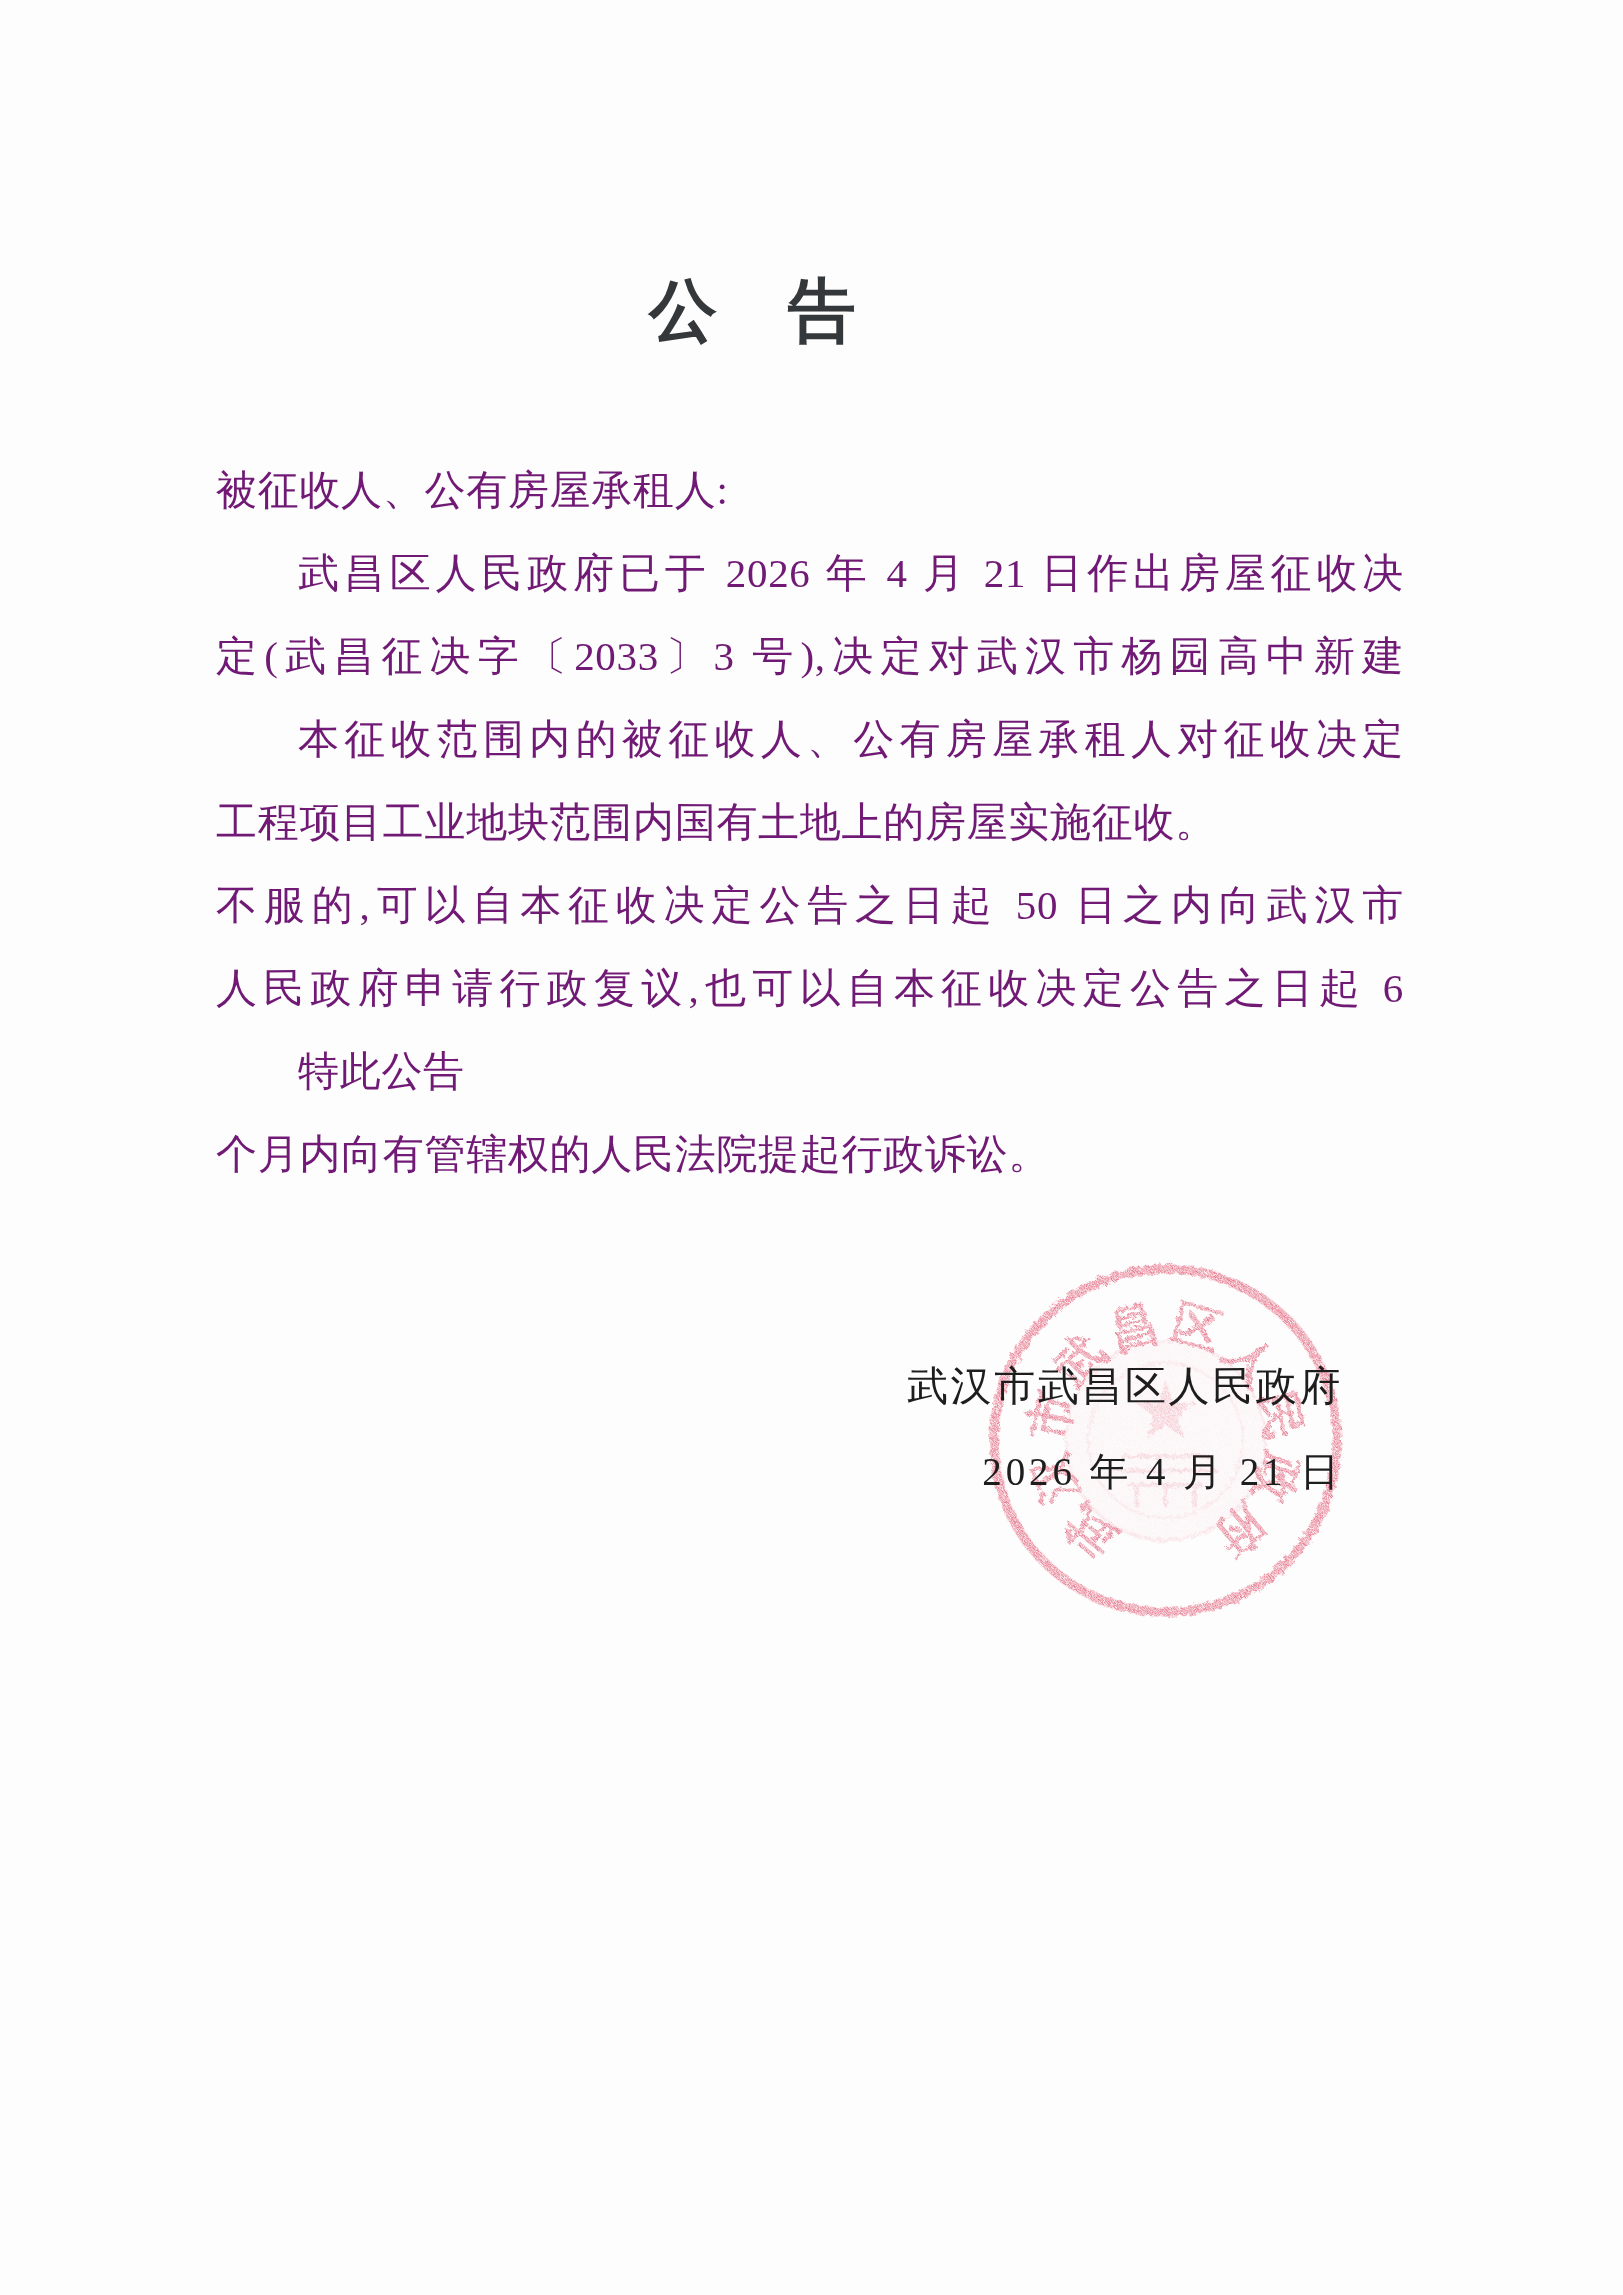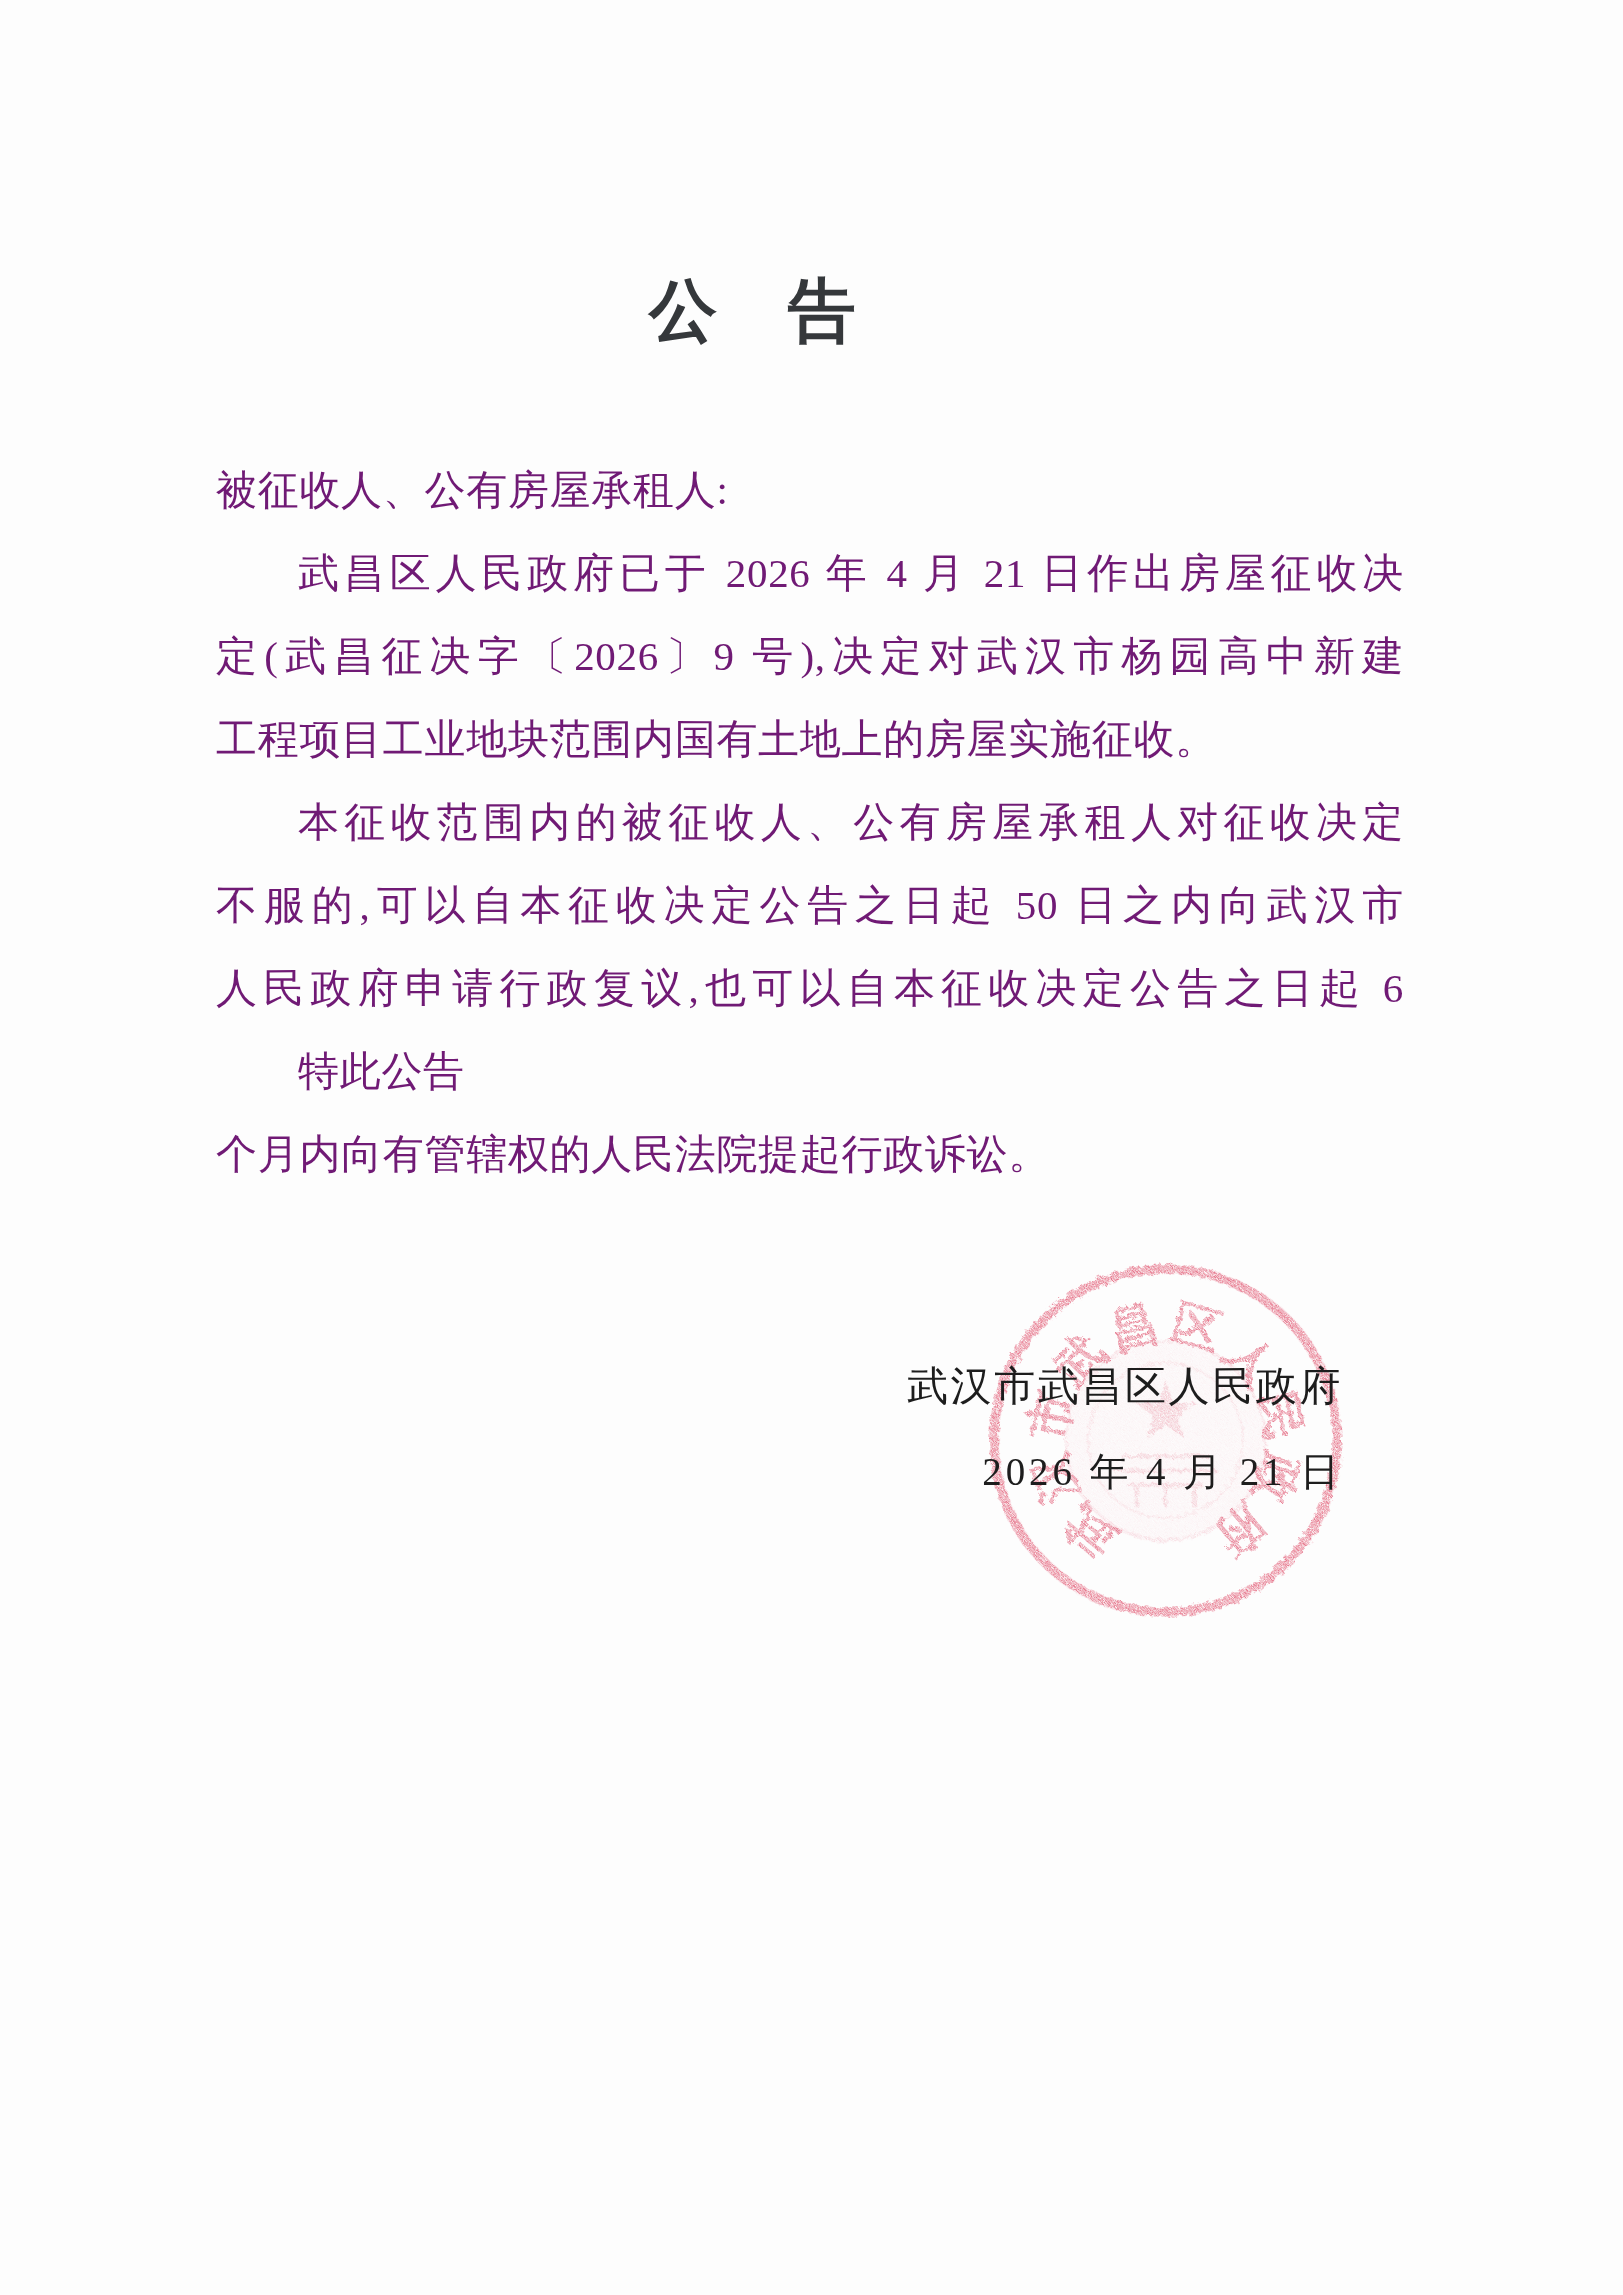--- a/index.html
+++ b/index.html
@@ -86,23 +86,23 @@
 </head>
 <body>
 
 <div class="page">
 
   <h1 class="title">公　告</h1>
 
   <div class="body-block" id="body-lines">
       <div class="body-line">被征收人、公有房屋承租人:</div>
       <div class="body-line indent flush">武昌区人民政府已于 2026 年 4 月 21 日作出房屋征收决</div>
-      <div class="body-line flush">定(武昌征决字〔2026〕9 号),决定对武汉市杨园高中新建</div>
+      <div class="body-line flush">定(武昌征决字〔2033〕3 号),决定对武汉市杨园高中新建</div>
+      <div class="body-line indent flush">本征收范围内的被征收人、公有房屋承租人对征收决定</div>
       <div class="body-line">工程项目工业地块范围内国有土地上的房屋实施征收。</div>
-      <div class="body-line indent flush">本征收范围内的被征收人、公有房屋承租人对征收决定</div>
       <div class="body-line flush">不服的,可以自本征收决定公告之日起 50 日之内向武汉市</div>
       <div class="body-line flush">人民政府申请行政复议,也可以自本征收决定公告之日起 6</div>
       <div class="body-line indent">特此公告</div>
       <div class="body-line">个月内向有管辖权的人民法院提起行政诉讼。</div>
     </div>
 
   <svg class="seal" viewBox="0 0 612 612" xmlns="http://www.w3.org/2000/svg">
     <defs>
       <filter id="rough" x="-10%" y="-10%" width="120%" height="120%">
         <feTurbulence type="fractalNoise" baseFrequency="0.12" numOctaves="3" seed="7" result="n"></feTurbulence>

